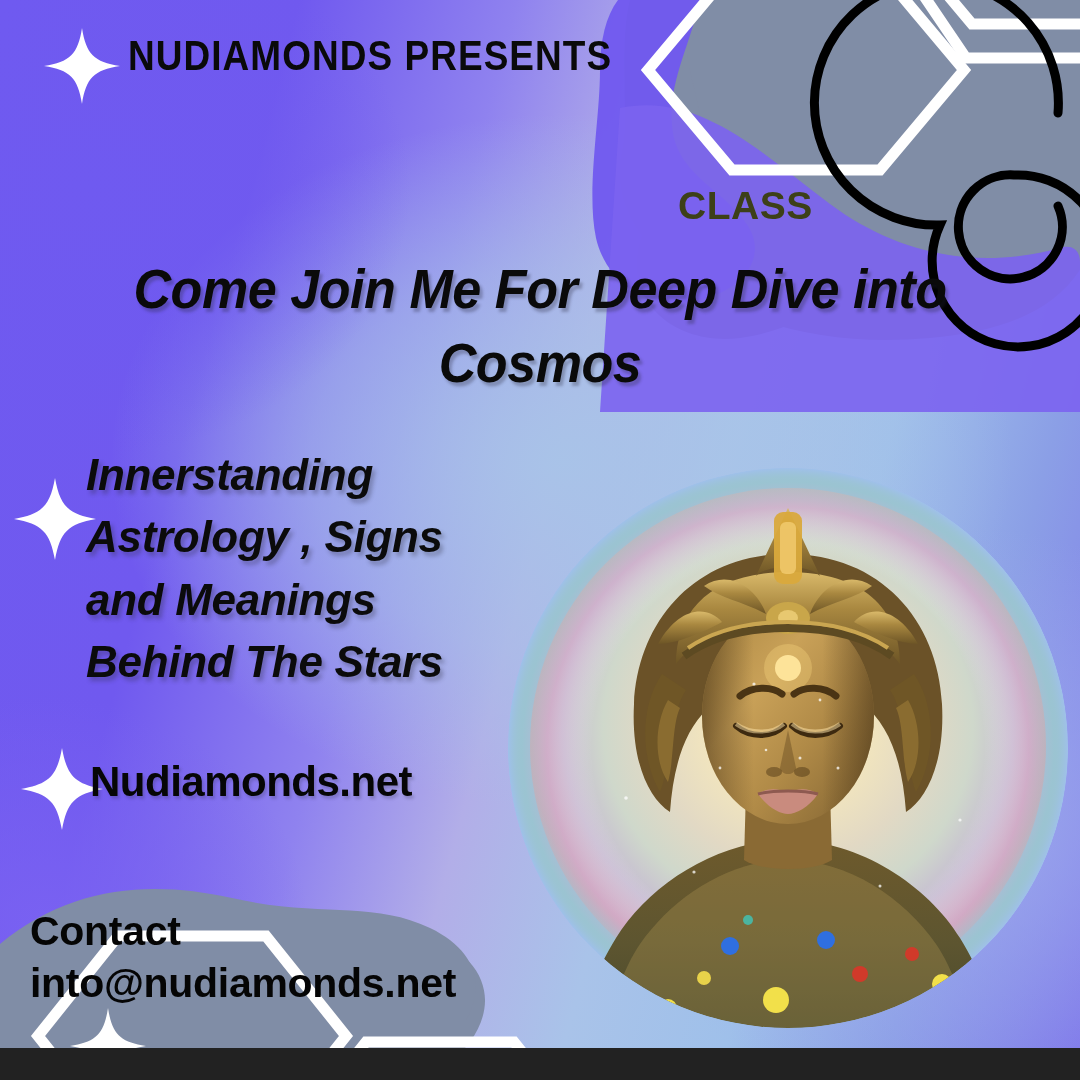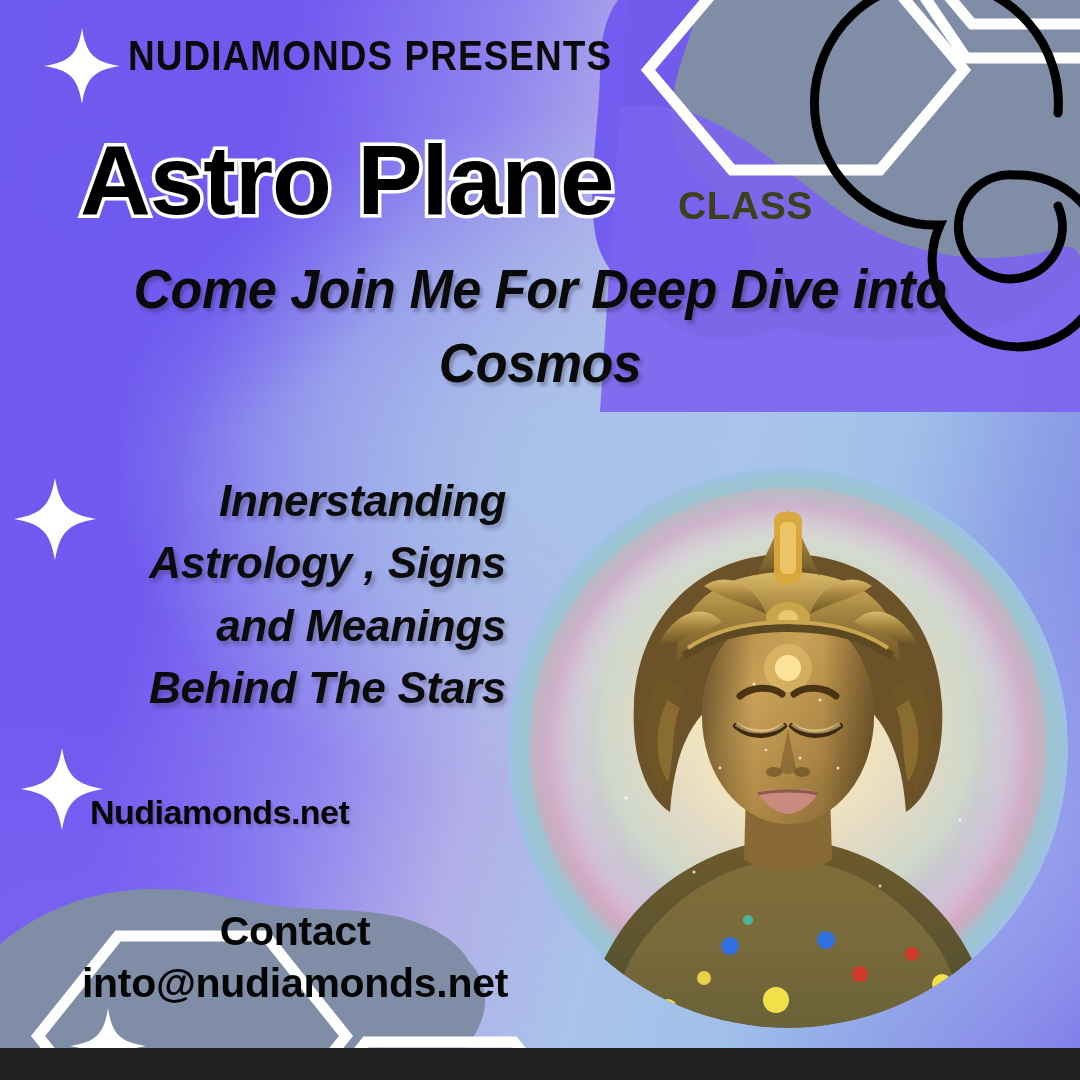--- a/index.html
+++ b/index.html
@@ -43,34 +43,33 @@
     font-size:39px;font-weight:700;color:#3d4018;letter-spacing:.5px;margin-left:38px;
   }
   .subtitle{
     position:absolute;left:60px;top:252px;width:960px;
     text-align:center;font-size:56px;font-weight:700;font-style:italic;
     color:#0a0a0a;line-height:1.32;letter-spacing:-.5px;
     transform:scaleX(.93);transform-origin:center top;
     text-shadow:3px 4px 3px rgba(40,40,60,.30);
   }
   .body-copy{
-    position:absolute;left:86px;top:470px;width:420px;
-    text-align:right;font-size:44px;font-weight:700;font-style:italic;
+    position:absolute;left:86px;top:444px;width:420px;
+    text-align:left;font-size:44px;font-weight:700;font-style:italic;
     color:#0b0b0b;line-height:1.42;letter-spacing:-.3px;
     text-shadow:3px 4px 4px rgba(40,40,60,.32);
   }
   .website{
     position:absolute;left:90px;top:758px;
-    font-size:34px;font-weight:700;color:#060606;letter-spacing:-.5px;
+    font-size:42px;font-weight:700;color:#060606;letter-spacing:-.5px;
     text-shadow:2px 3px 3px rgba(40,40,60,.22);
-    margin-top:35px;
   }
   .contact{
     position:absolute;left:30px;top:905px;width:530px;
-    text-align:center;font-size:41px;font-weight:700;color:#050505;
+    font-size:41px;font-weight:700;color:#050505;
     line-height:1.28;letter-spacing:-.3px;
   }
 </style>
 </head>
 <body>
 
 <div id="poster">
 
   <div class="bg-base"></div>
   <div class="bg-glow-a"></div>
@@ -253,21 +252,20 @@
             <circle cx="372" cy="418" r="1.5"></circle>
           <circle cx="118" cy="330" r="1.8"></circle>
             <circle cx="452" cy="352" r="1.6"></circle>
         </g>
       </g>
     </svg>
   </div>
 
   <div class="presents">NUDIAMONDS PRESENTS</div>
 
-  <div class="title">Astro Plane</div>
 
   <div class="class-label">CLASS</div>
 
   <div class="subtitle">Come Join Me For Deep Dive into Cosmos</div>
 
   <div class="body-copy">Innerstanding Astrology , Signs and Meanings Behind The Stars</div>
 
   <div class="website">Nudiamonds.net</div>
 
   <div class="contact">

